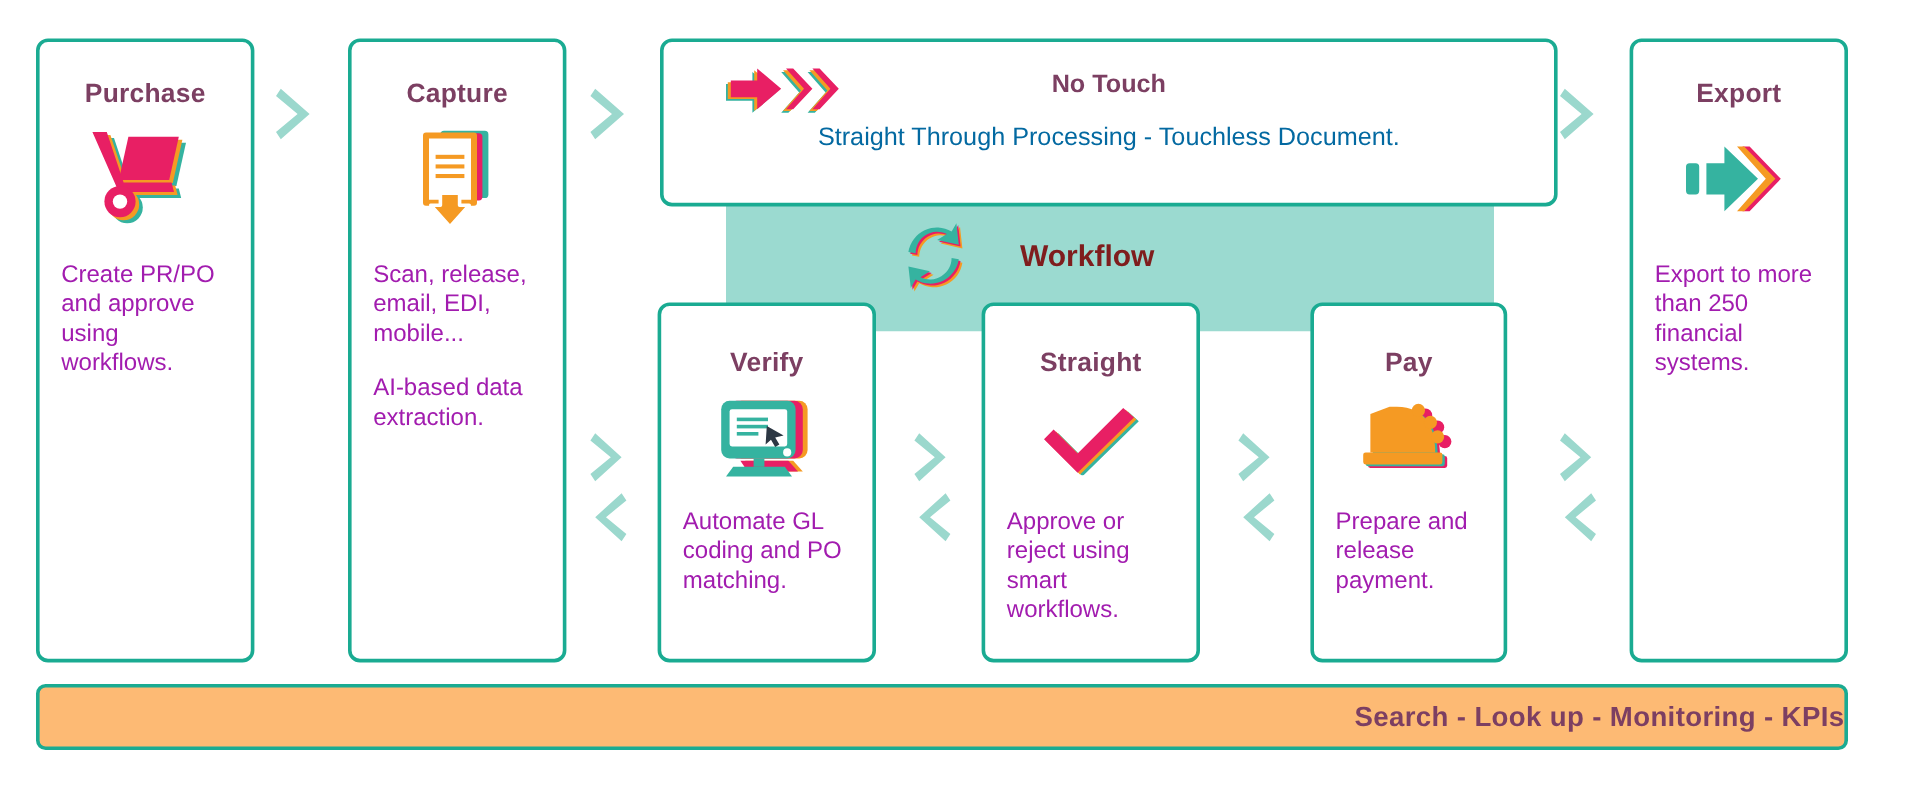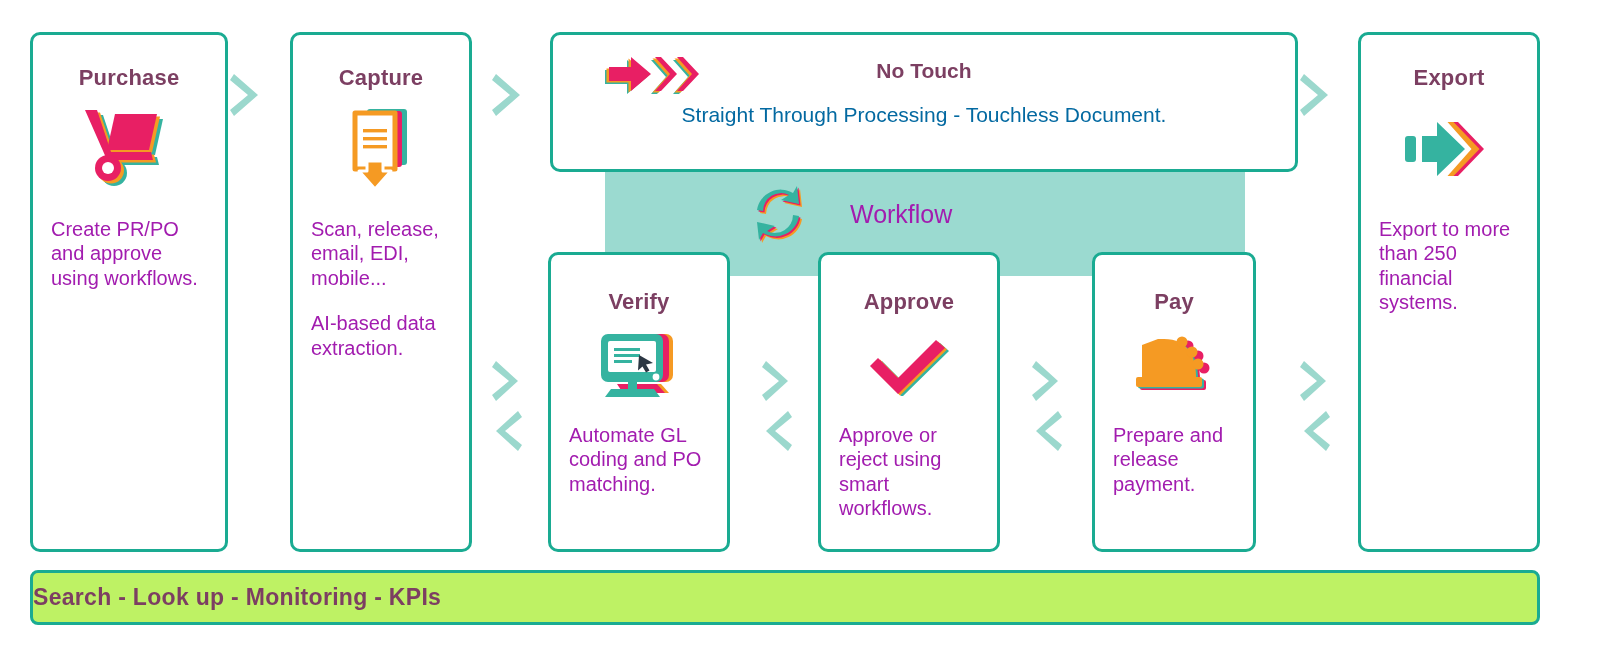--- a/index.html
+++ b/index.html
@@ -32,21 +32,21 @@
     justify-content:center;
   }
   .card-desc{
     color:#a21caf;
     line-height:1.22;
   }
   .card-desc p{margin:0;}
   .card-desc p + p{margin-top:1.05em;}
 
   
-  #card-purchase{left:30px;  top:32px;  width:198px; height:520px;}
+  #card-purchase{left:30px;  top:32px;  width:182px; height:520px;}
   #card-capture {left:290px; top:32px;  width:182px; height:520px;}
   #card-export  {left:1358px;top:32px;  width:182px; height:520px;}
   #card-notouch {left:550px; top:32px;  width:748px; height:140px;}
   #card-verify  {left:548px; top:252px; width:182px; height:300px;}
   #card-approve {left:818px; top:252px; width:182px; height:300px;}
   #card-pay     {left:1092px;top:252px; width:164px; height:300px;}
 
   #card-purchase .card-title,
   #card-capture  .card-title,
   #card-export   .card-title{font-size:22px;margin-top:30px;}
@@ -92,21 +92,21 @@
     left:605px;top:156px;width:640px;height:120px;
     background:#9bdad0;
     border-radius:8px;
     z-index:3;
     display:flex;
     align-items:center;
   }
   #workflow-band .wf-icon{position:absolute;left:140px;top:24px;}
   #workflow-band .wf-title{
     position:absolute;left:245px;top:44px;
-    font-size:25px;font-weight:normal;color:#a21caf;
+    font-size:25px;font-weight:bold;color:#7f1d1d;
   }
 
   
   .chev{position:absolute;z-index:6;}
 
   #chev-1{left:228px;top:70px;}
   #chev-2{left:490px;top:70px;}
   #chev-3{left:1298px;top:70px;}
 
   #chev-v-r{left:490px;top:358px;}
@@ -116,24 +116,24 @@
   #chev-p-r{left:1030px;top:358px;}
   #chev-p-l{left:1030px;top:408px;}
   #chev-e-r{left:1298px;top:358px;}
   #chev-e-l{left:1298px;top:408px;}
 
   
   #footer-bar{
     position:absolute;
     left:30px;top:570px;width:1510px;height:55px;
     box-sizing:border-box;
-    background:#bef264;
+    background:#fdba74;
     border:3px solid #1aab92;
     border-radius:8px;
-    display:flex;align-items:center;justify-content:flex-start;
+    display:flex;align-items:center;justify-content:flex-end;
     z-index:5;
   }
   #footer-bar .footer-text{
     font-size:23px;font-weight:bold;color:#7c3f62;letter-spacing:.3px;
   }
 </style>
 </head>
 <body>
 
 <div id="stage">
@@ -273,21 +273,21 @@
         <rect x="31" y="53" width="9" height="7" fill="#35b3a0"></rect>
         <path d="M14 60 L57 60 L63 68 L8 68 Z" fill="#35b3a0"></path>
       </svg>
     </div>
     <div class="card-desc">
       <p>Automate GL coding and PO matching.</p>
     </div>
   </div>
 
   <div class="card" id="card-approve">
-    <div class="card-title">Approve</div>
+    <div class="card-title">Straight</div>
     <div class="card-icon">
       <svg width="86" height="62" viewBox="0 0 86 62">
         <path d="M4 32 L12 24 L32 44 L70 6 L79 14 L32 60 Z" fill="#35b3a0" transform="translate(4,3)"></path>
         <path d="M4 32 L12 24 L32 44 L70 6 L79 14 L32 60 Z" fill="#f59a23" transform="translate(2,1.5)"></path>
         <path d="M4 32 L12 24 L32 44 L70 6 L79 14 L32 60 Z" fill="#e81f64"></path>
       </svg>
     </div>
     <div class="card-desc">
       <p>Approve or reject using smart workflows.</p>
     </div>

